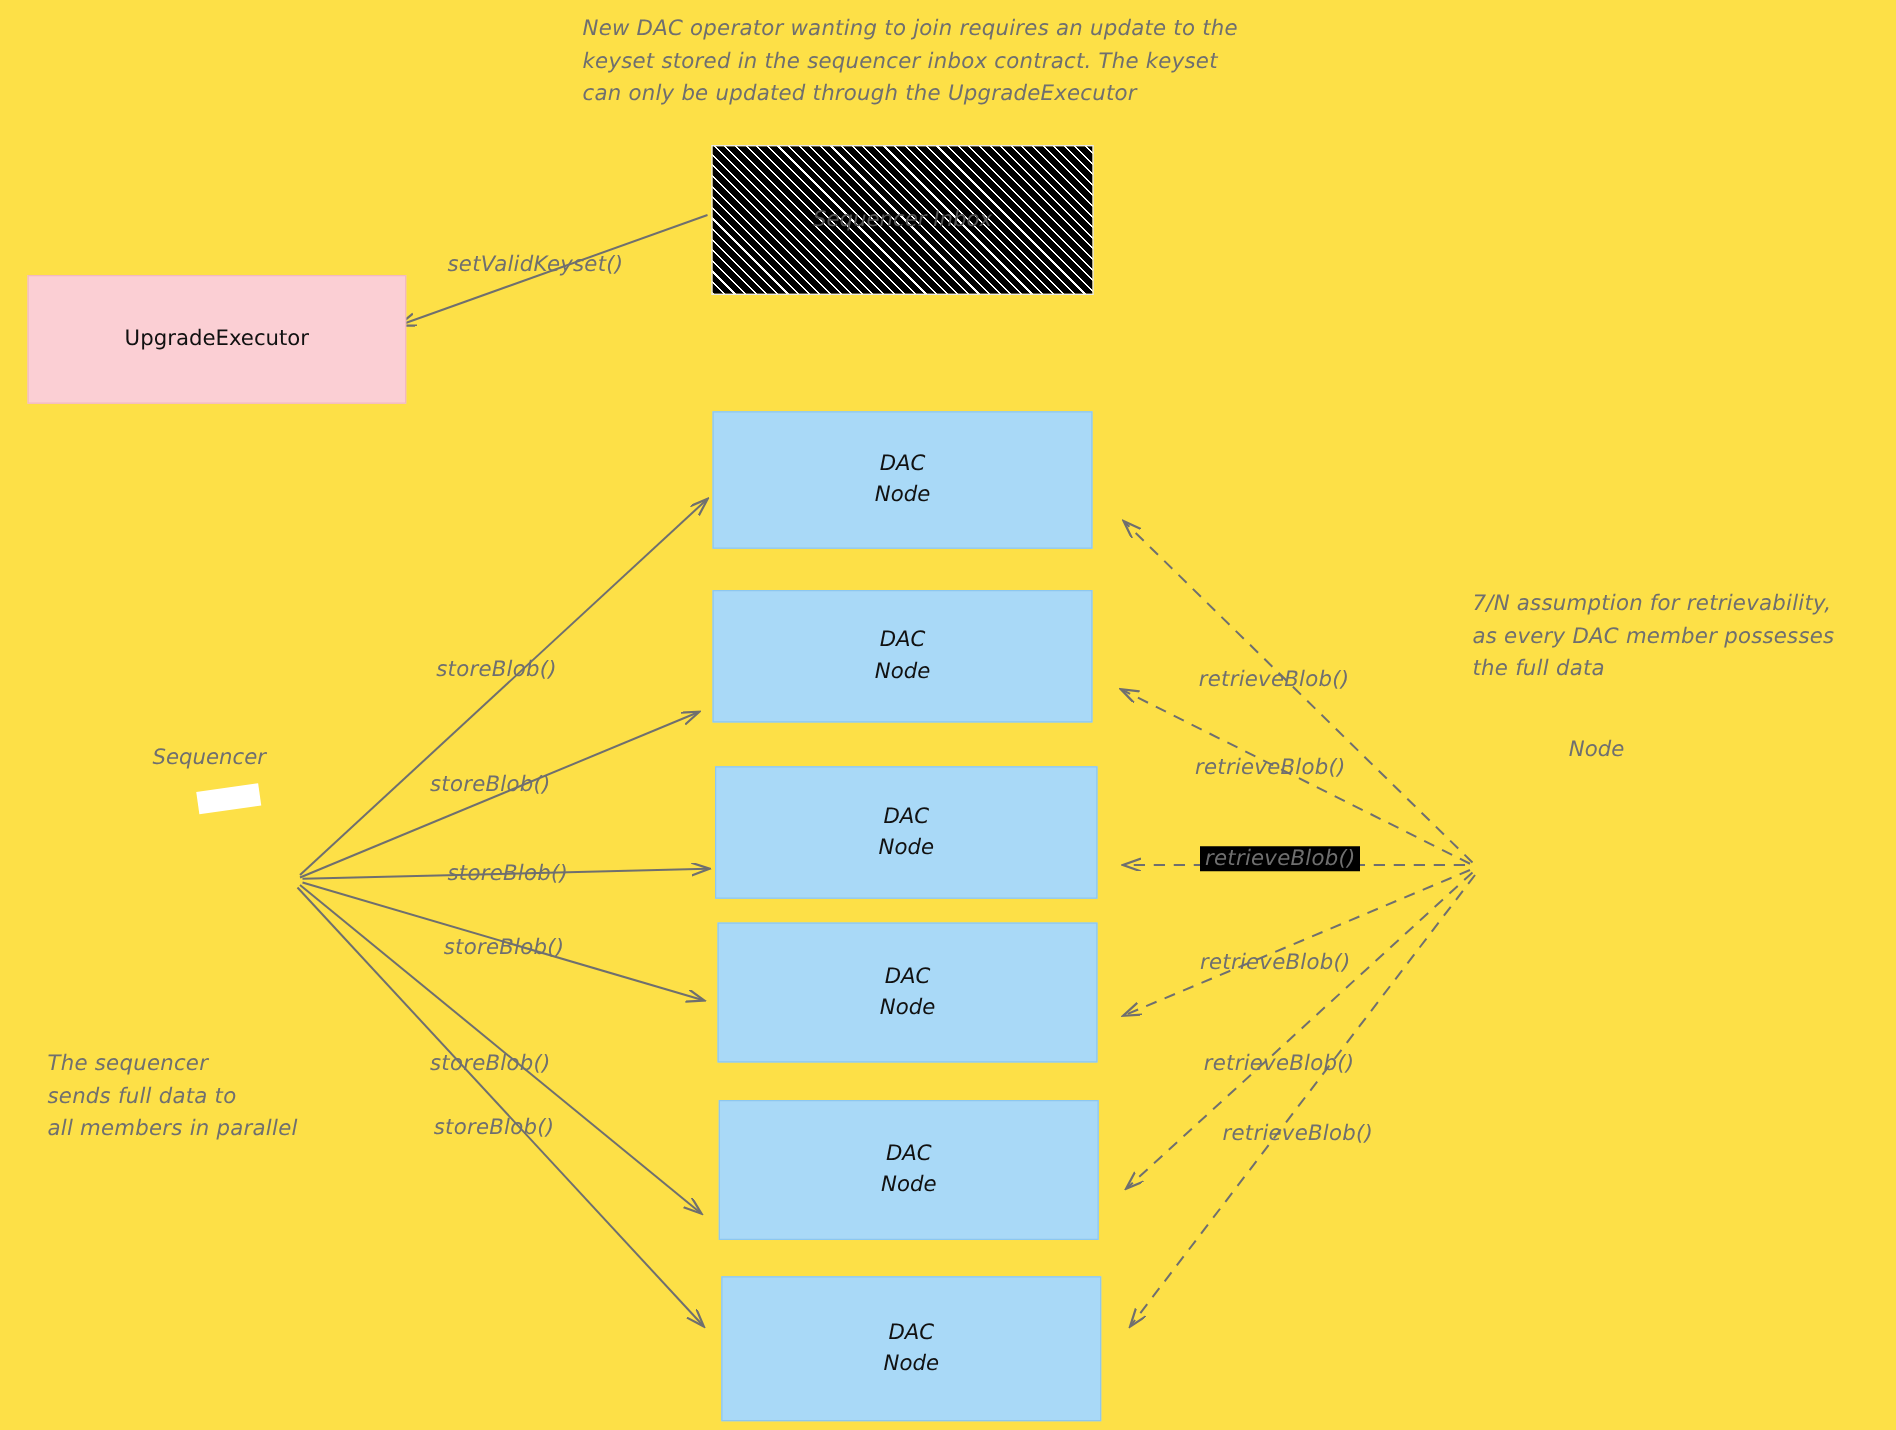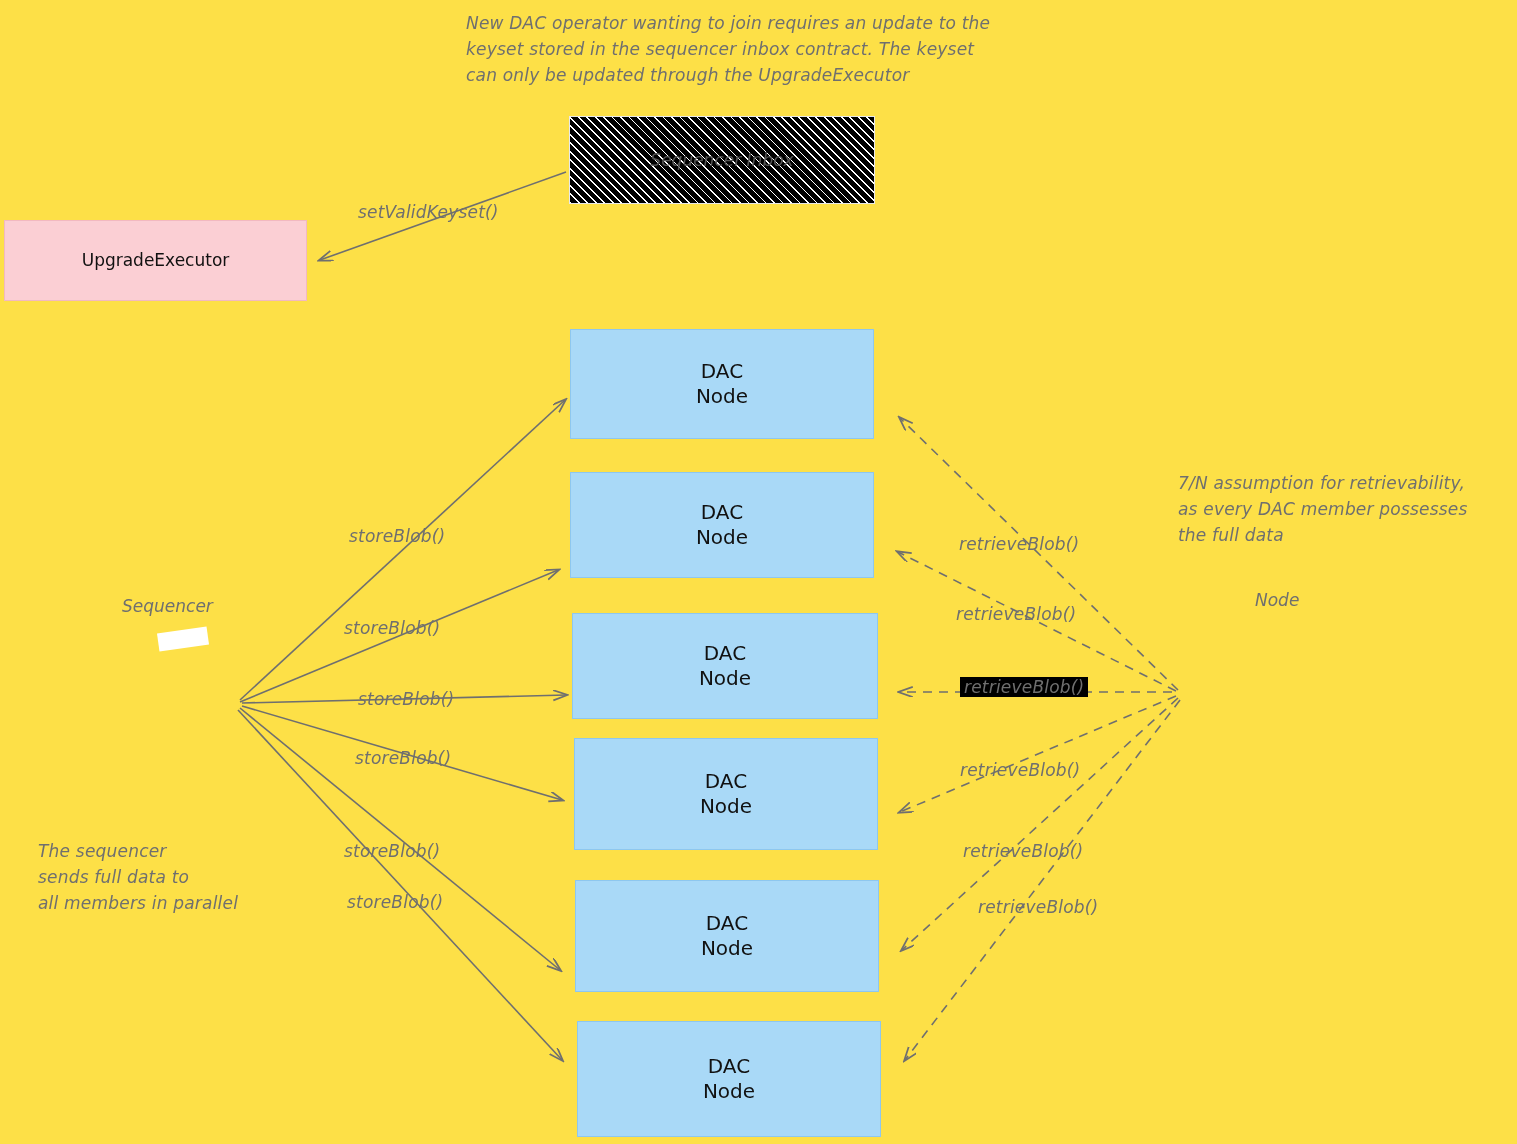--- a/index.html
+++ b/index.html
@@ -43,21 +43,22 @@
     white-space: nowrap;
   }
   .box {
     position: absolute;
     box-sizing: border-box;
     display: flex;
     align-items: center;
     justify-content: center;
     text-align: center;
     font-family: "DejaVu Sans", sans-serif;
-    font-size: 20px;
+    font-style: italic;
+    font-size: 17px;
     line-height: 25px;
     color: #111111;
     white-space: pre-line;
   }
   .dac-node {
     background: #a9d9f7;
     border: 1px solid #8ec7ee;
   }
   .upgrade-executor {
     background: #fbcfd4;
@@ -135,23 +136,23 @@
 the full data</div>
   <div class="note" style="left:38px; top:838px; width:240px;">The sequencer
 sends full data to
 all members in parallel</div>
 
   <div class="actor-label" style="left:122px; top:577px;margin-top:19px;">Sequencer</div>
   <div class="actor-label" style="left:1255px; top:590px;">Node</div>
 
   <div class="seq-glyph" style="left:158px; top:630px; width:50px; height:18px;"></div>
 
-  <div class="box upgrade-executor" style="left:4px; top:220px; width:303px; height:81px;">UpgradeExecutor</div>
+  <div class="box upgrade-executor" style="left:22px; top:220px; width:303px; height:103px;">UpgradeExecutor</div>
 
-  <div class="hatch-box" style="left:569px; top:116px; width:306px; height:88px;">Sequencer
+  <div class="hatch-box" style="left:569px; top:116px; width:306px; height:120px;">Sequencer
 Inbox</div>
 
   <div class="box dac-node" style="left:570px; top:329px; width:304px; height:110px;">DAC
 Node</div>
   <div class="box dac-node" style="left:570px; top:472px; width:304px; height:106px;">DAC
 Node</div>
   <div class="box dac-node" style="left:572px; top:613px; width:306px; height:106px;">DAC
 Node</div>
   <div class="box dac-node" style="left:574px; top:738px; width:304px; height:112px;">DAC
 Node</div>

